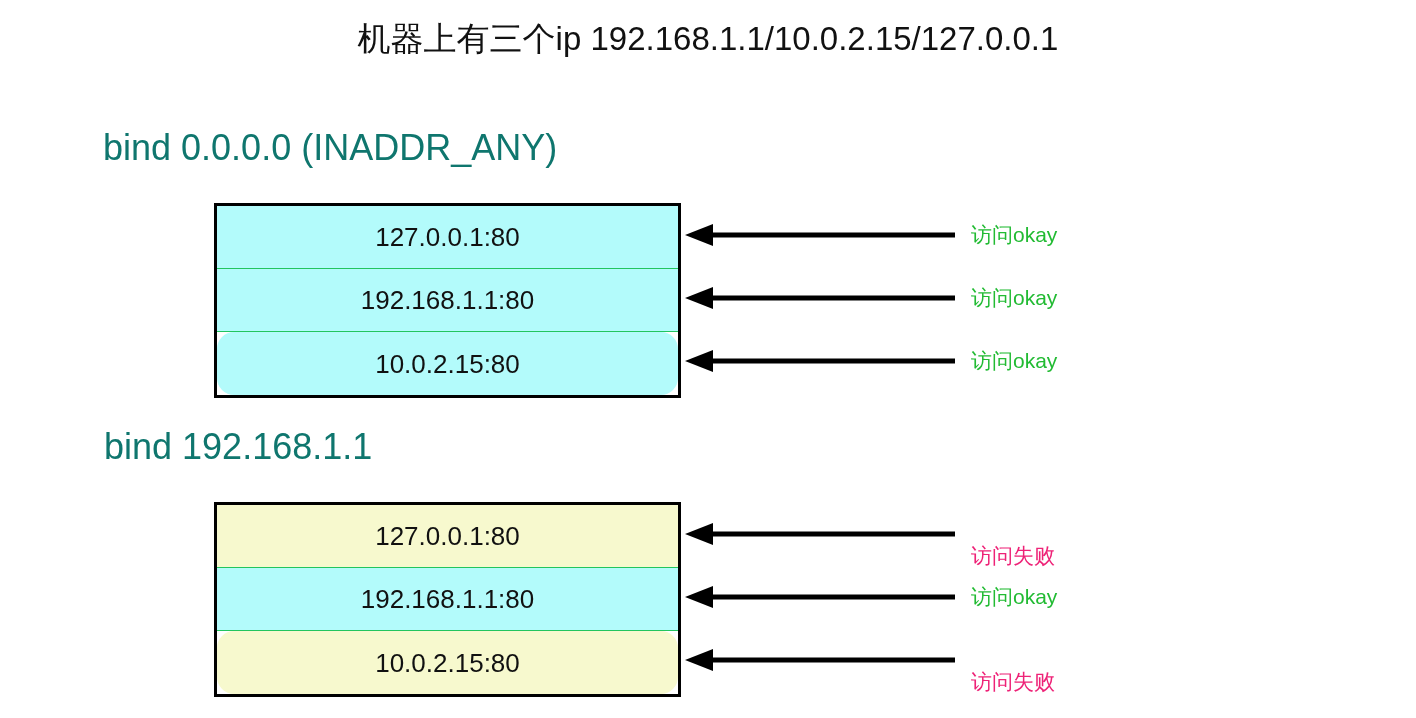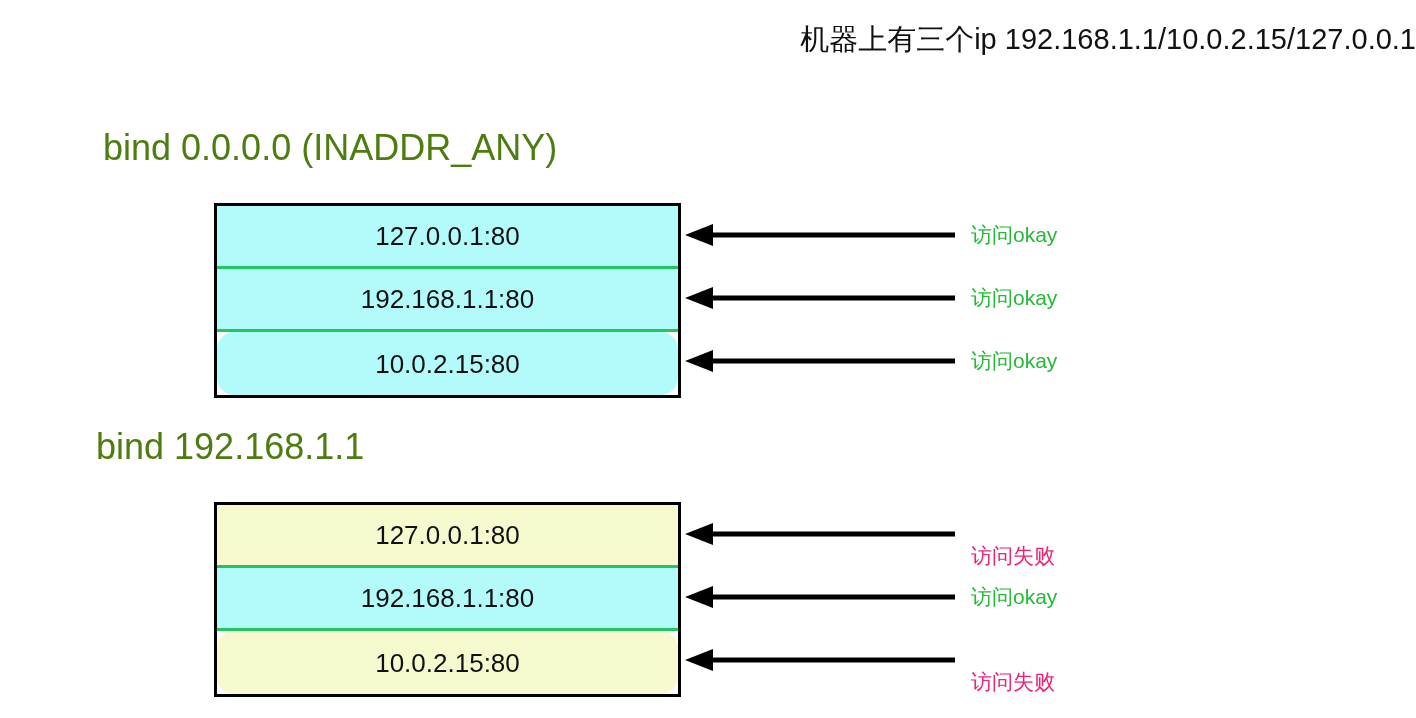--- a/index.html
+++ b/index.html
@@ -14,67 +14,67 @@
     font-family: "Liberation Sans", "DejaVu Sans", sans-serif;
     color: #000000;
     overflow: hidden;
   }
 
   .page-title {
     position: absolute;
     top: 18px;
     left: 0;
     width: 1416px;
-    text-align: right;
-    font-size: 29px;
+    text-align: center;
+    font-size: 33px;
     line-height: 42px;
     color: #111111;
     white-space: nowrap;
     letter-spacing: 0px;
   }
 
   .section {
     position: absolute;
     left: 0;
     width: 1416px;
   }
   .section-1 { top: 125px; }
   .section-2 { top: 424px; }
 
   .section-heading {
     position: absolute;
     top: 0;
     font-size: 36px;
     line-height: 46px;
-    color: #4d7c0f;
+    color: #0f766e;
     white-space: nowrap;
   }
   .section-1 .section-heading { left: 103px; }
-  .section-2 .section-heading { left: 96px; }
+  .section-2 .section-heading { left: 104px; }
 
   
   .addr-stack {
     position: absolute;
     left: 214px;
     top: 78px;
     width: 467px;
     border: 3px solid #000000;
     box-sizing: border-box;
   }
   .addr-row {
     height: 63px;
     box-sizing: border-box;
     display: flex;
     align-items: center;
     justify-content: center;
     font-size: 26px;
     line-height: 30px;
     color: #111111;
     position: relative;
-    border-bottom: 3px solid #22c55e;
+    border-bottom: 1px solid #22c55e;
   }
   .addr-row:last-child {
     border-bottom: none;
     border-radius: 17px;
   }
   .addr-row.cyan   { background: #b3fbfb; }
   .addr-row.yellow { background: #f7f9ce; }
 
   
   .annotations {

